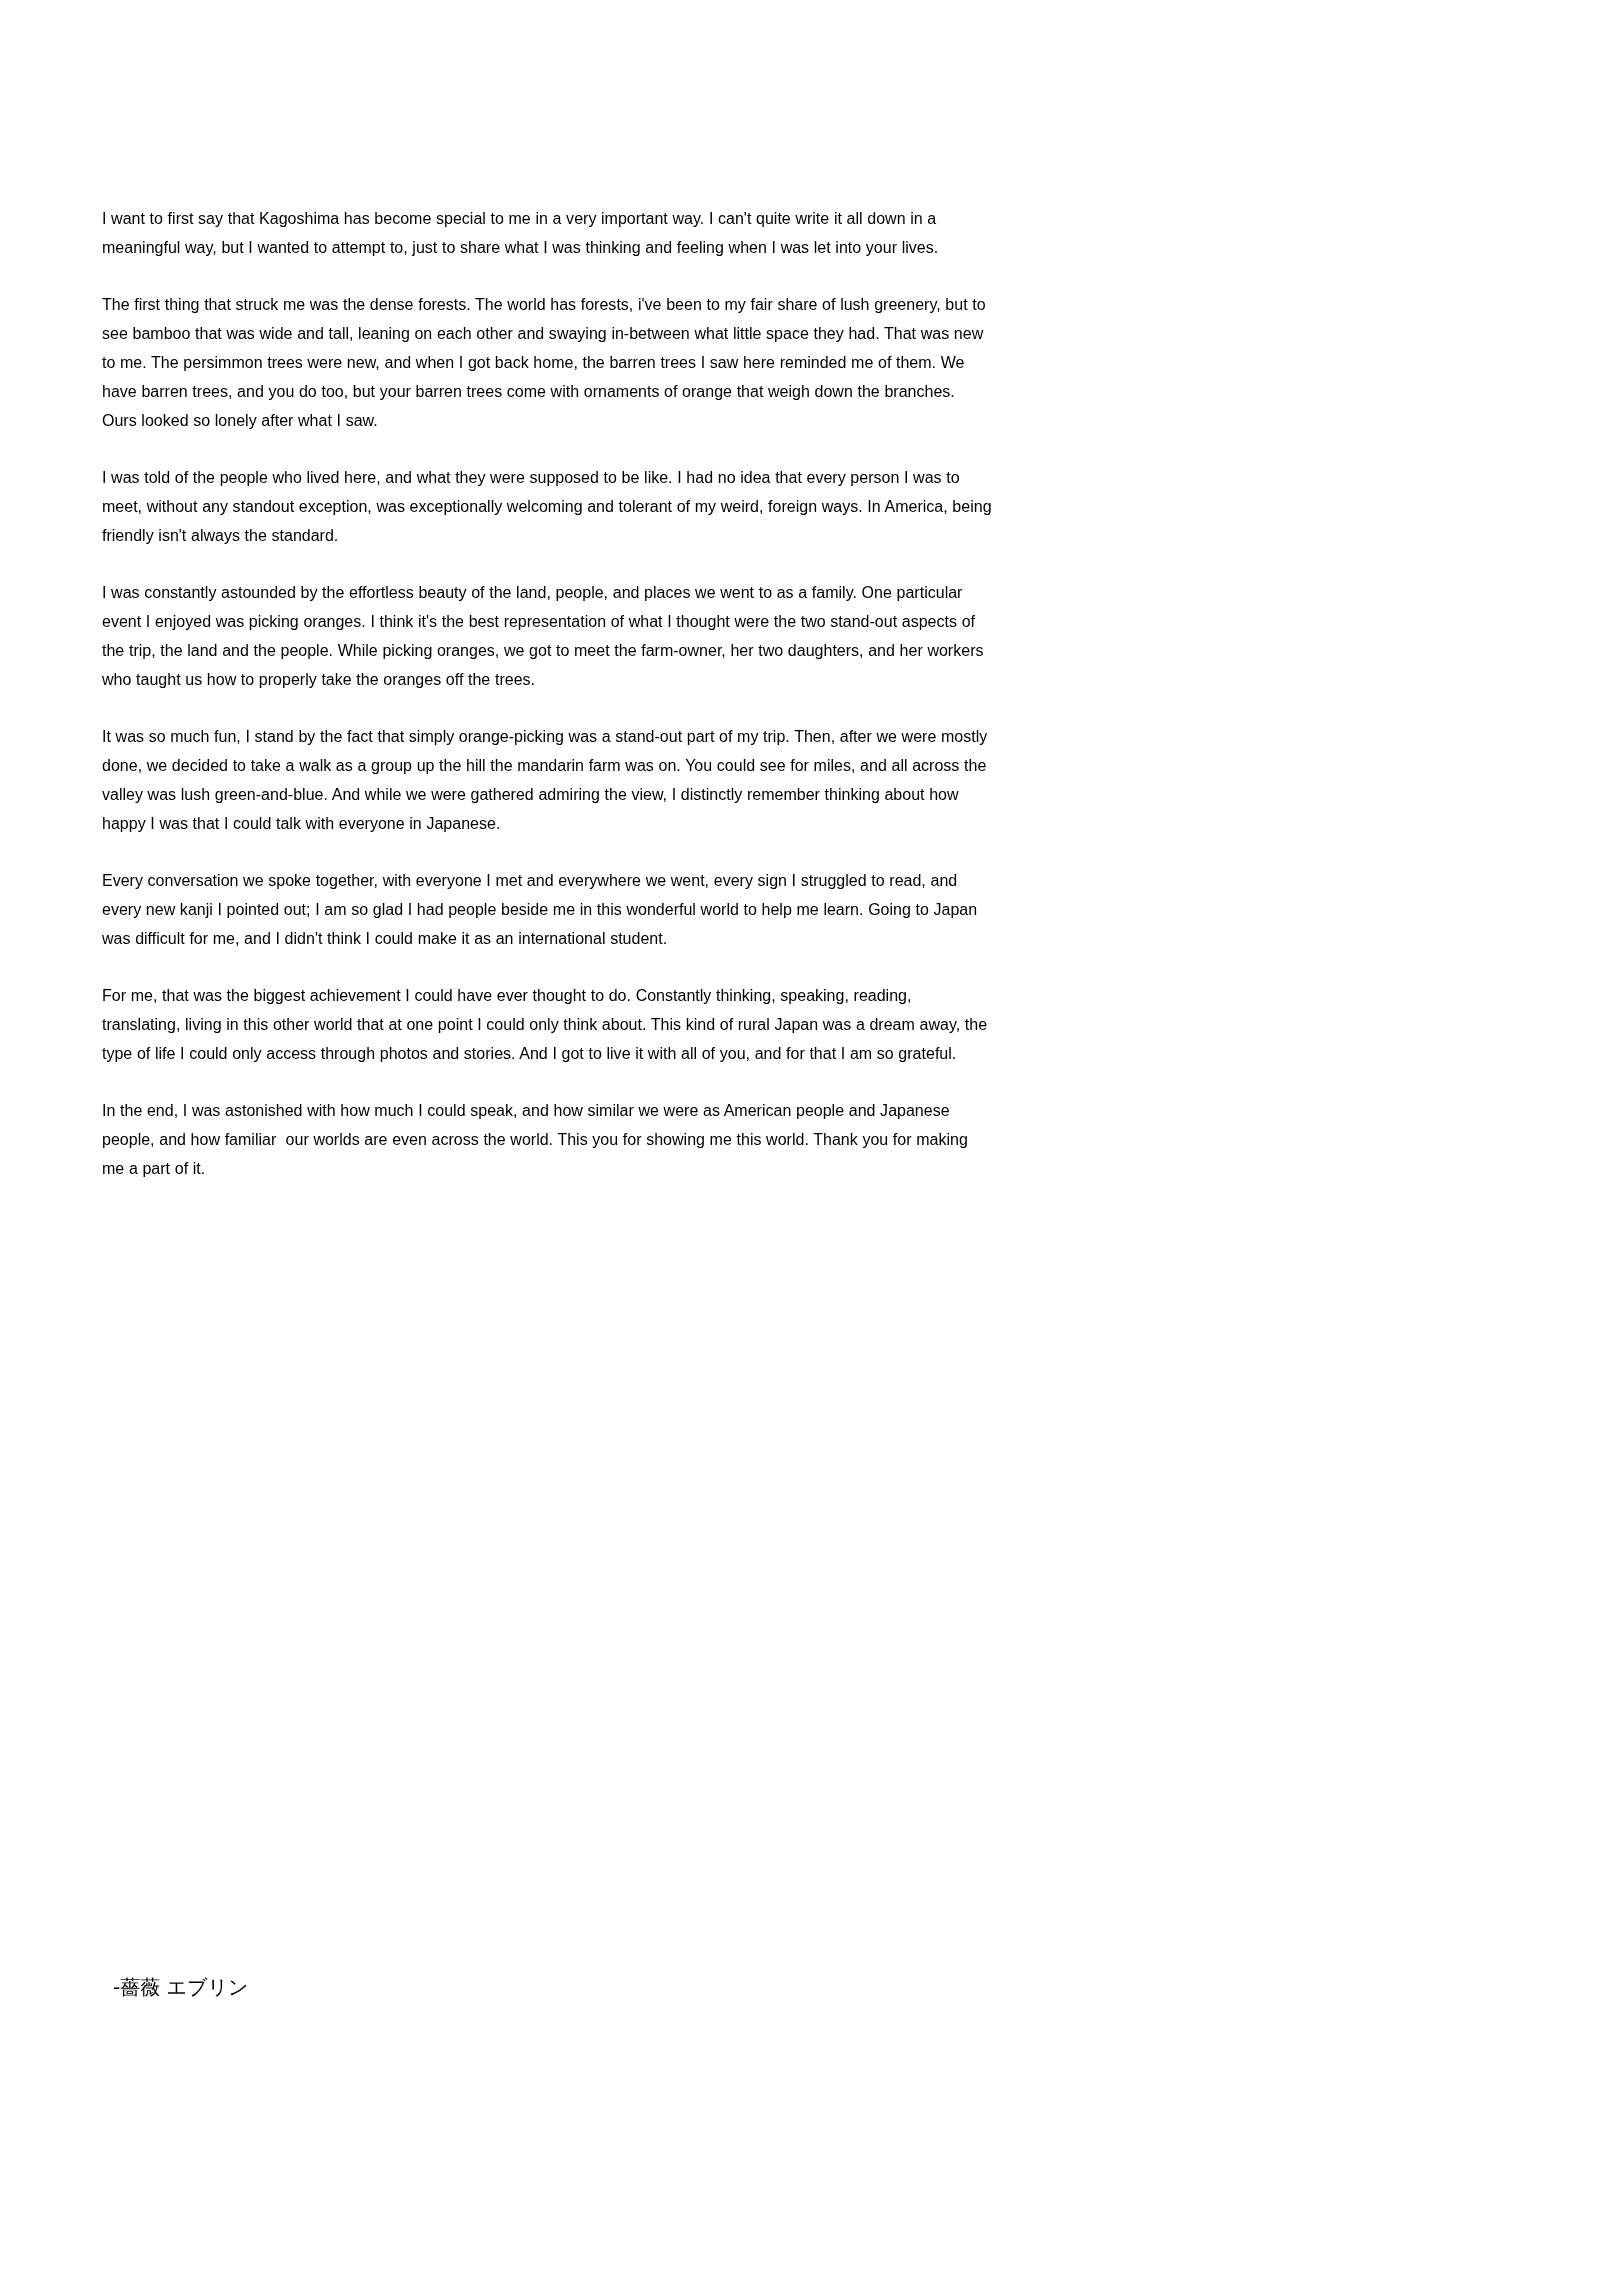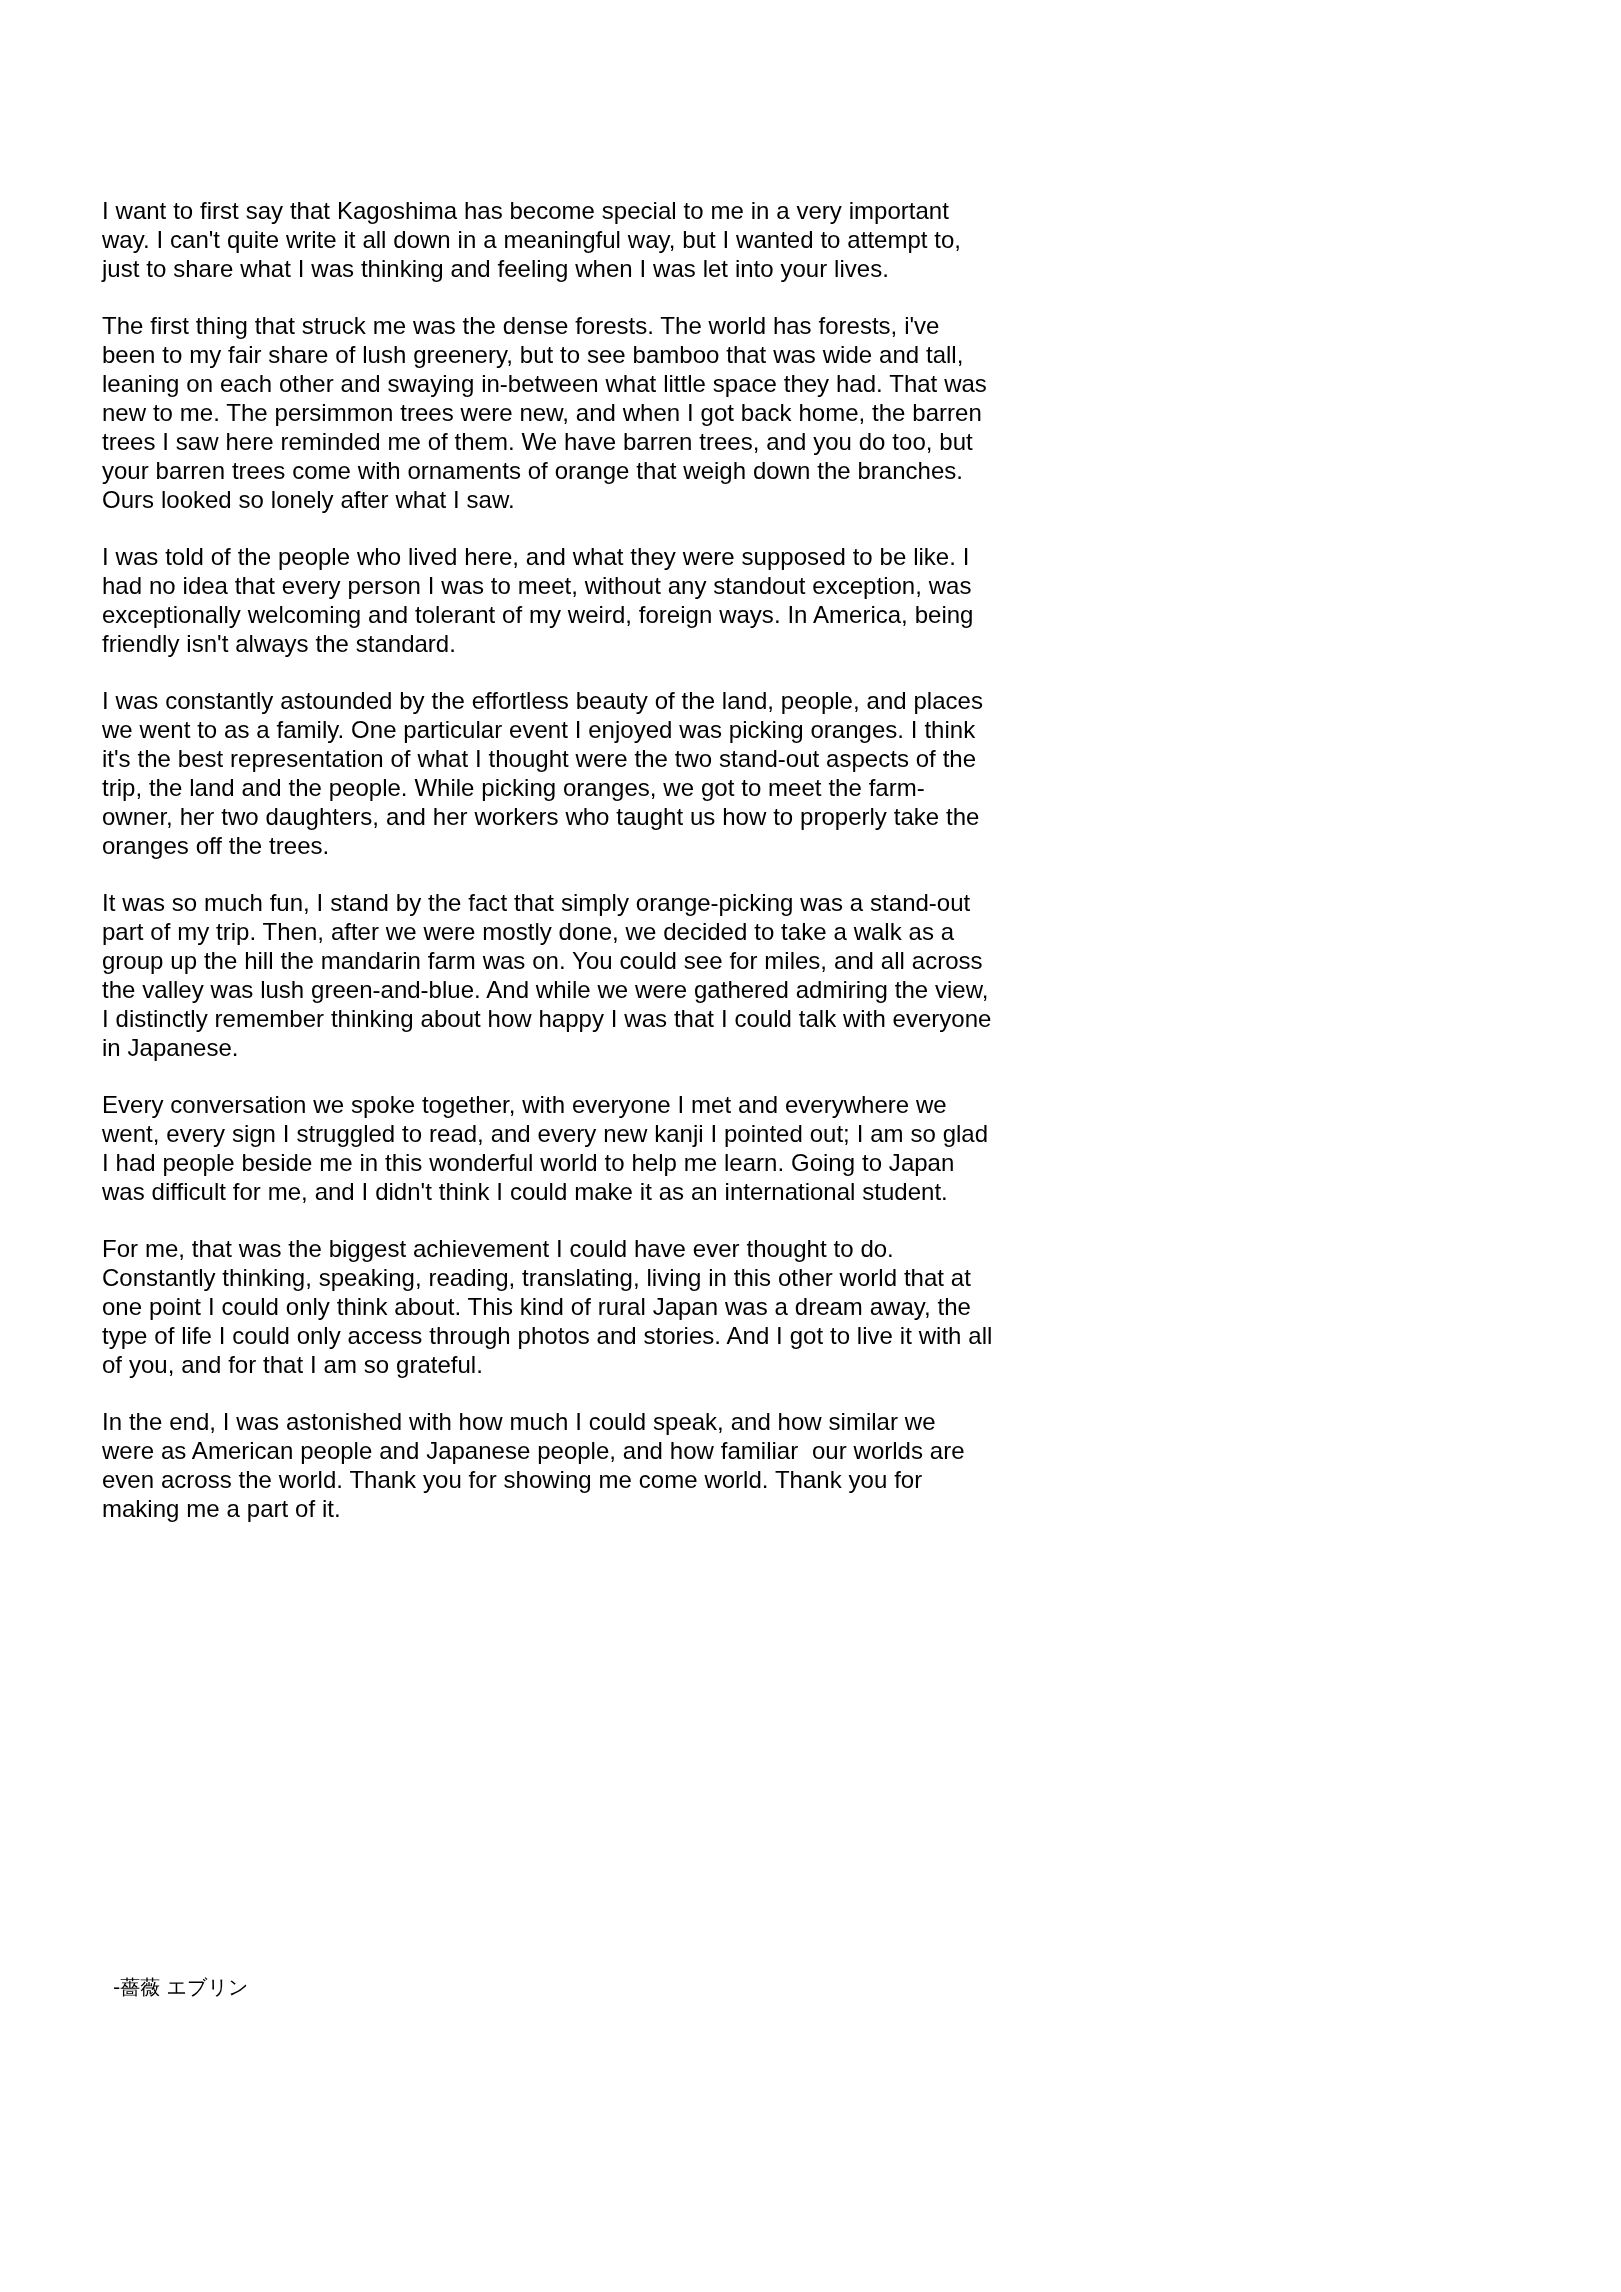--- a/index.html
+++ b/index.html
@@ -21,24 +21,24 @@
     background: #ffffff;
     box-sizing: border-box;
   }
   .letter-body {
     position: absolute;
     left: 102px;
     top: 192px;
     width: 892px;
   }
   .para {
-    font-size: 24px;
+    font-size: 16px;
     line-height: 29px;
     color: #000000;
-    margin: 4px 0 28px 0;
+    margin: 12px 0 28px 0;
     text-align: left;
     white-space: pre-wrap;
     letter-spacing: 0.01px;
     word-spacing: 0.2px;
   }
   .para:last-of-type {
     margin-bottom: 0;
   }
   .signature {
     position: absolute;
@@ -57,19 +57,19 @@
 <div class="page">
 
   <div class="letter-body">
     <p class="para">I want to first say that Kagoshima has become special to me in a very important way. I can't quite write it all down in a meaningful way, but I wanted to attempt to, just to share what I was thinking and feeling when I was let into your lives.</p>
     <p class="para">The first thing that struck me was the dense forests. The world has forests, i've been to my fair share of lush greenery, but to see bamboo that was wide and tall, leaning on each other and swaying in-between what little space they had. That was new to me. The persimmon trees were new, and when I got back home, the barren trees I saw here reminded me of them. We have barren trees, and you do too, but your barren trees come with ornaments of orange that weigh down the branches. Ours looked so lonely after what I saw.</p>
     <p class="para">I was told of the people who lived here, and what they were supposed to be like. I had no idea that every person I was to meet, without any standout exception, was exceptionally welcoming and tolerant of my weird, foreign ways. In America, being friendly isn't always the standard.</p>
     <p class="para">I was constantly astounded by the effortless beauty of the land, people, and places we went to as a family. One particular event I enjoyed was picking oranges. I think it's the best representation of what I thought were the two stand-out aspects of the trip, the land and the people. While picking oranges, we got to meet the farm-owner, her two daughters, and her workers who taught us how to properly take the oranges off the trees.</p>
     <p class="para">It was so much fun, I stand by the fact that simply orange-picking was a stand-out part of my trip. Then, after we were mostly done, we decided to take a walk as a group up the hill the mandarin farm was on. You could see for miles, and all across the valley was lush green-and-blue. And while we were gathered admiring the view, I distinctly remember thinking about how happy I was that I could talk with everyone in Japanese.</p>
     <p class="para">Every conversation we spoke together, with everyone I met and everywhere we went, every sign I struggled to read, and every new kanji I pointed out; I am so glad I had people beside me in this wonderful world to help me learn. Going to Japan was difficult for me, and I didn't think I could make it as an international student.</p>
     <p class="para">For me, that was the biggest achievement I could have ever thought to do. Constantly thinking, speaking, reading, translating, living in this other world that at one point I could only think about. This kind of rural Japan was a dream away, the type of life I could only access through photos and stories. And I got to live it with all of you, and for that I am so grateful.</p>
-    <p class="para">In the end, I was astonished with how much I could speak, and how similar we were as American people and Japanese people, and how familiar  our worlds are even across the world. Thank you for showing me come world. Thank you for making me a part of it.</p>
+    <p class="para">In the end, I was astonished with how much I could speak, and how similar we were as American people and Japanese people, and how familiar  our worlds are even across the world. This you for showing me this world. Thank you for making me a part of it.</p>
   </div>
 
   <div class="signature">-薔薇 エブリン</div>
 
 </div>
 
 
 </body></html>

